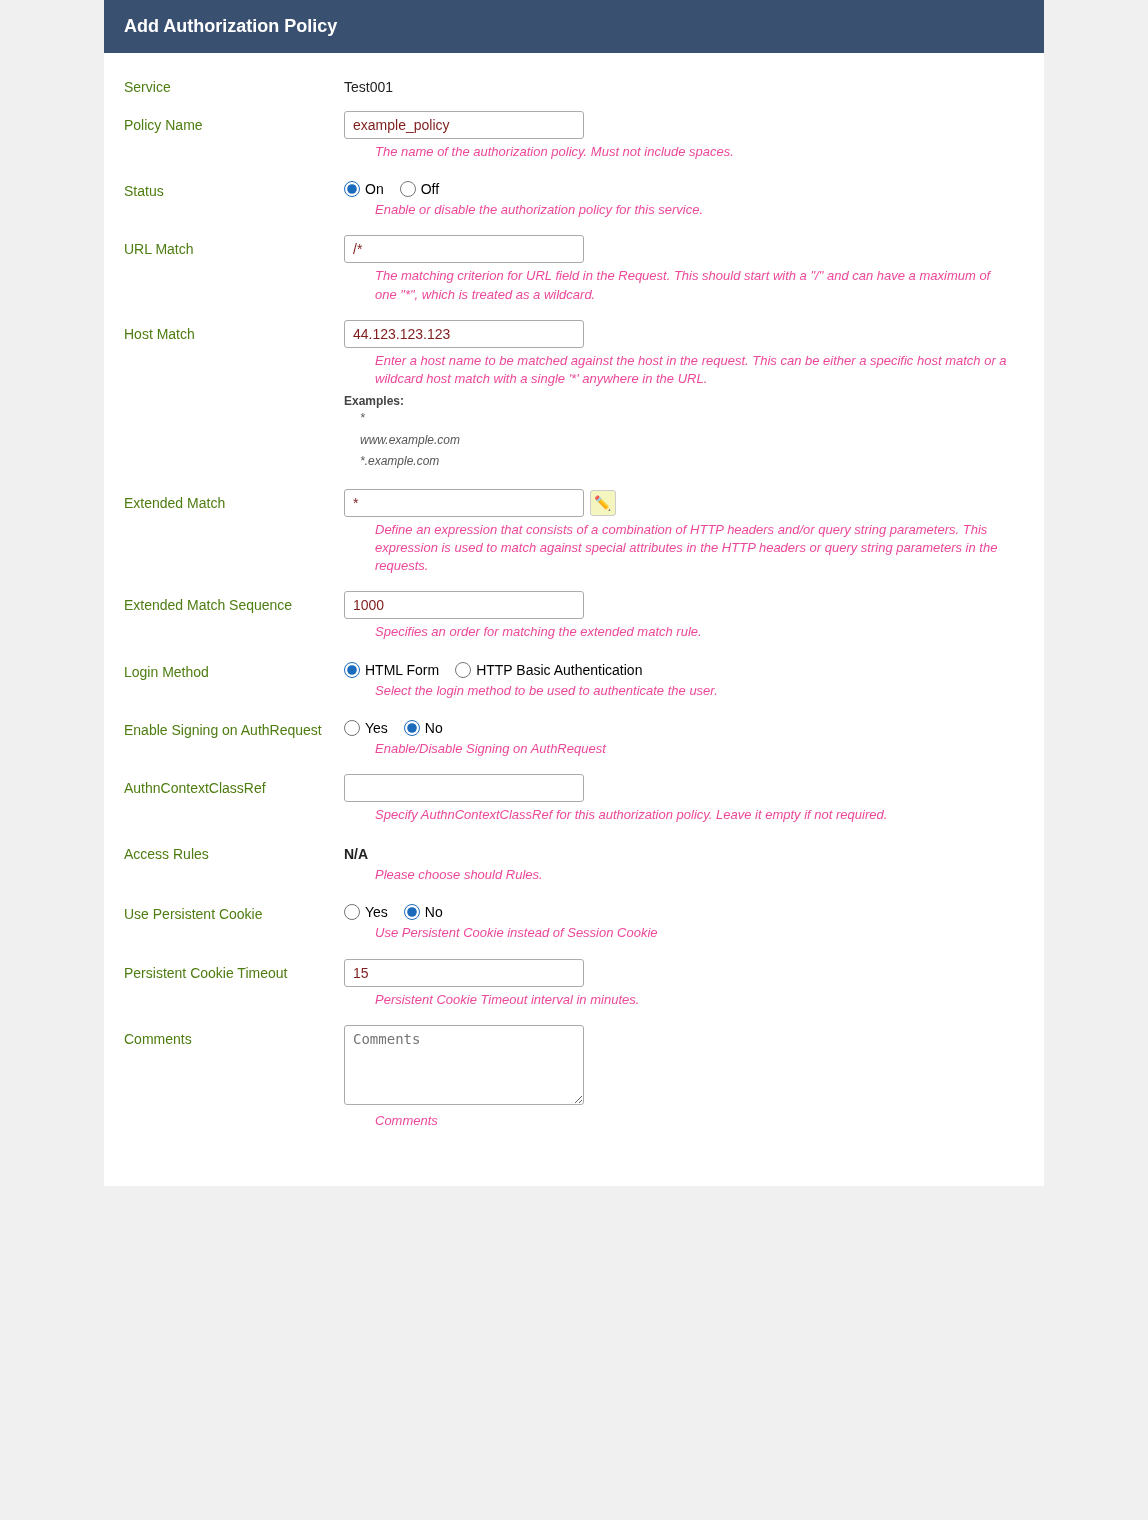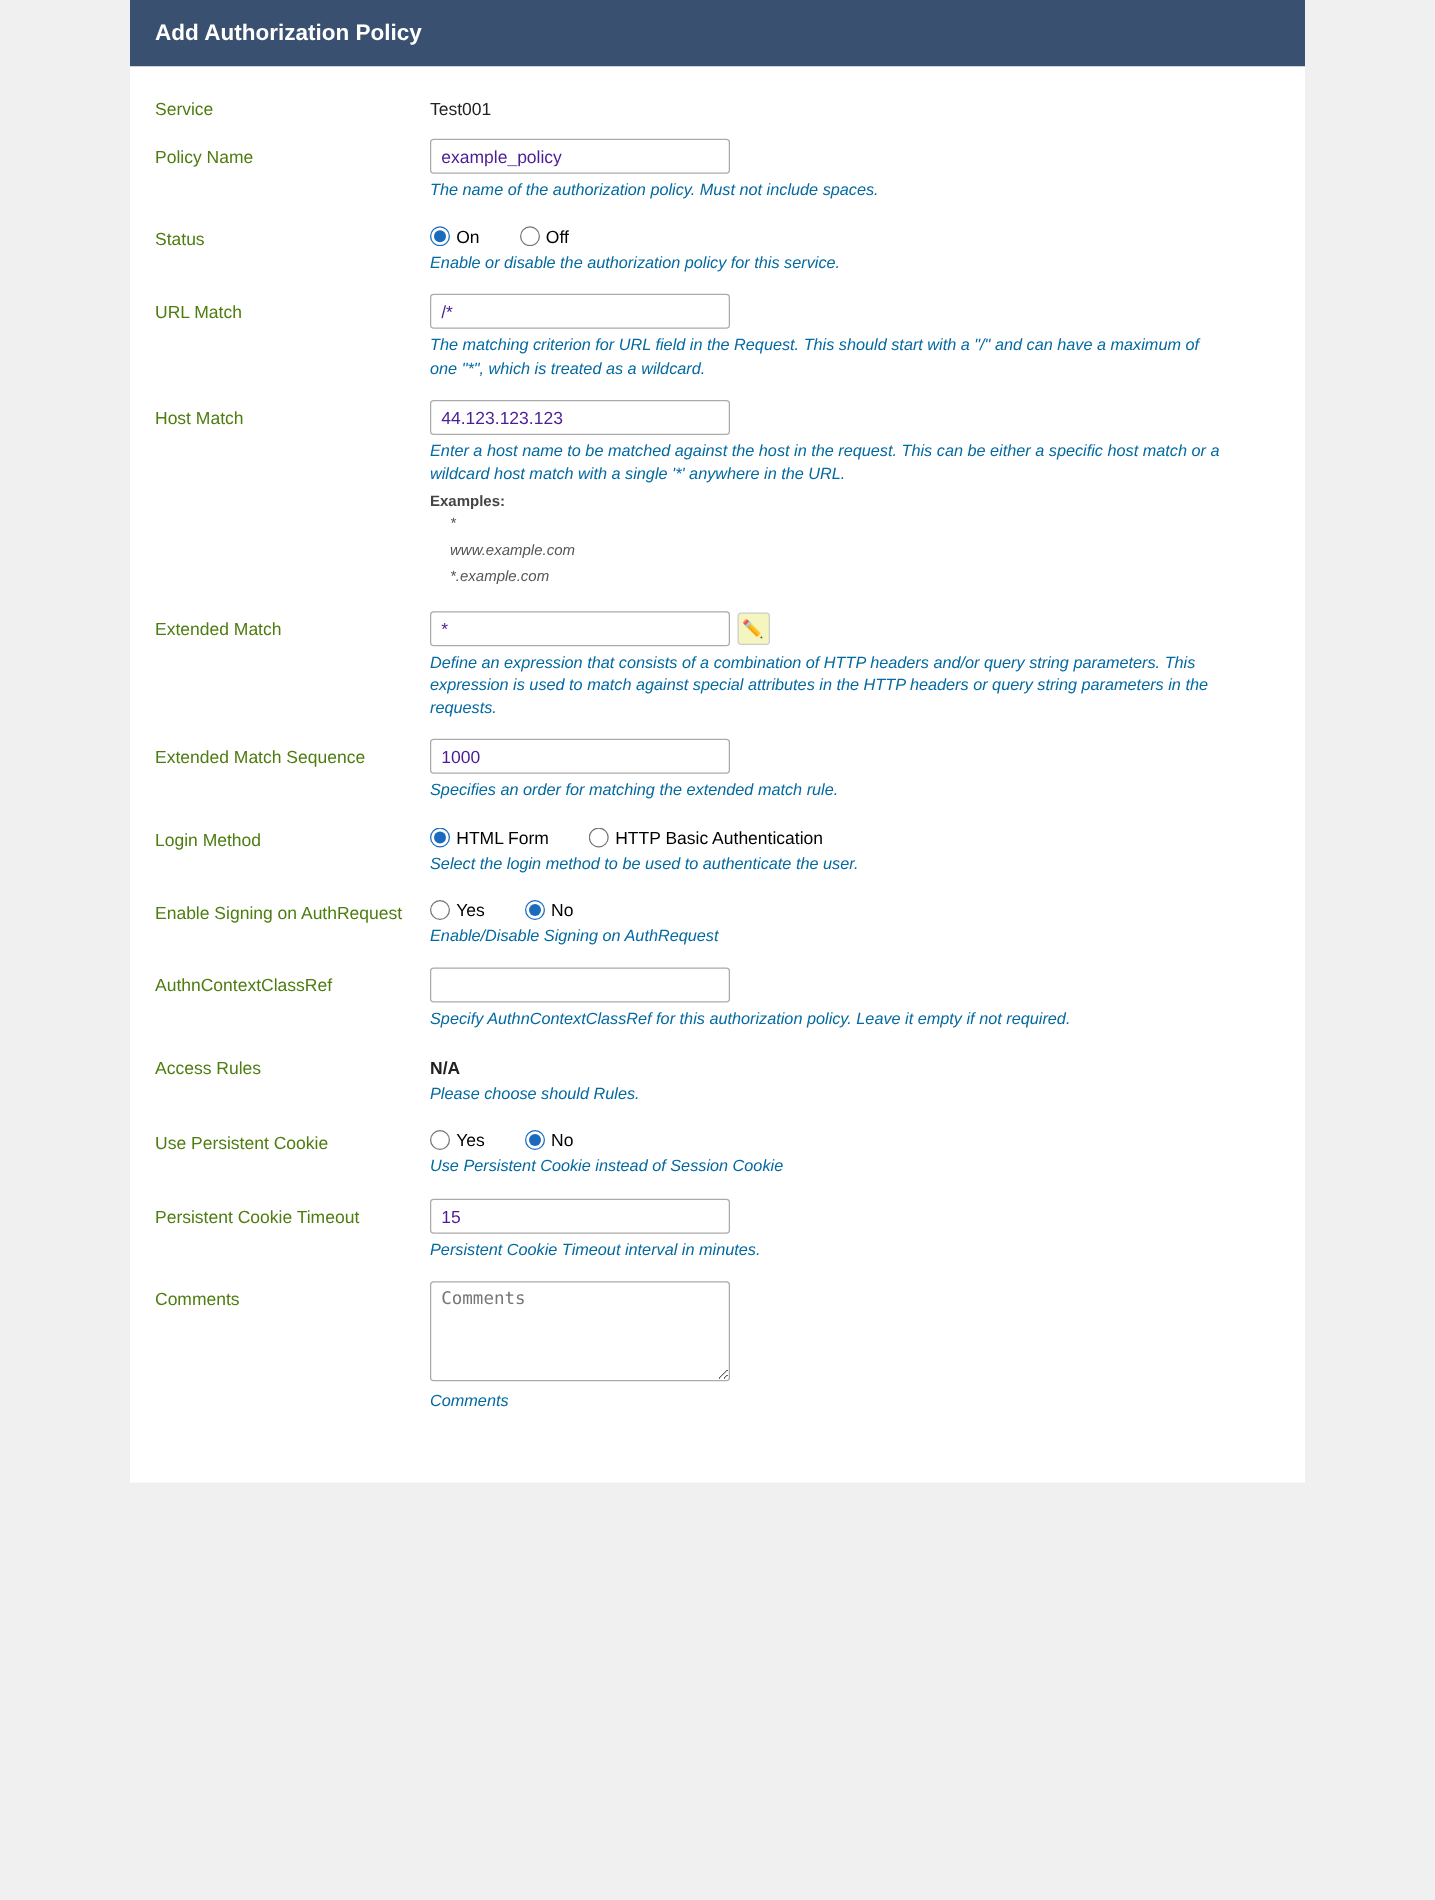--- a/index.html
+++ b/index.html
@@ -40,50 +40,51 @@
     }
     .field-col {
       flex: 1;
     }
     .field-col input[type="text"] {
       width: 240px;
       padding: 5px 8px;
       border: 1px solid #aaa;
       border-radius: 3px;
       font-size: 14px;
-      color: #4c1d95;
+      color: #7f1d1d;
       background: #fff;
     }
     .field-col textarea {
       width: 240px;
       height: 80px;
       padding: 5px 8px;
       border: 1px solid #aaa;
       border-radius: 3px;
       font-size: 14px;
       color: #222;
       background: #fff;
       resize: vertical;
     }
     .help-text {
-      color: #0369a1;
+      color: #ec4899;
       font-style: italic;
       font-size: 13px;
       margin-top: 4px;
       max-width: 640px;
       line-height: 1.4;
+      margin-left: 31px;
     }
     .static-value {
       padding-top: 6px;
       color: #222;
     }
     .radio-group {
       display: flex;
       align-items: flex-end;
-      gap: 32px;
+      gap: 16px;
       padding-top: 4px;
     }
     .radio-item {
       display: flex;
       align-items: center;
       gap: 5px;
       cursor: pointer;
     }
     .radio-item input[type="radio"] {
       width: 16px;

